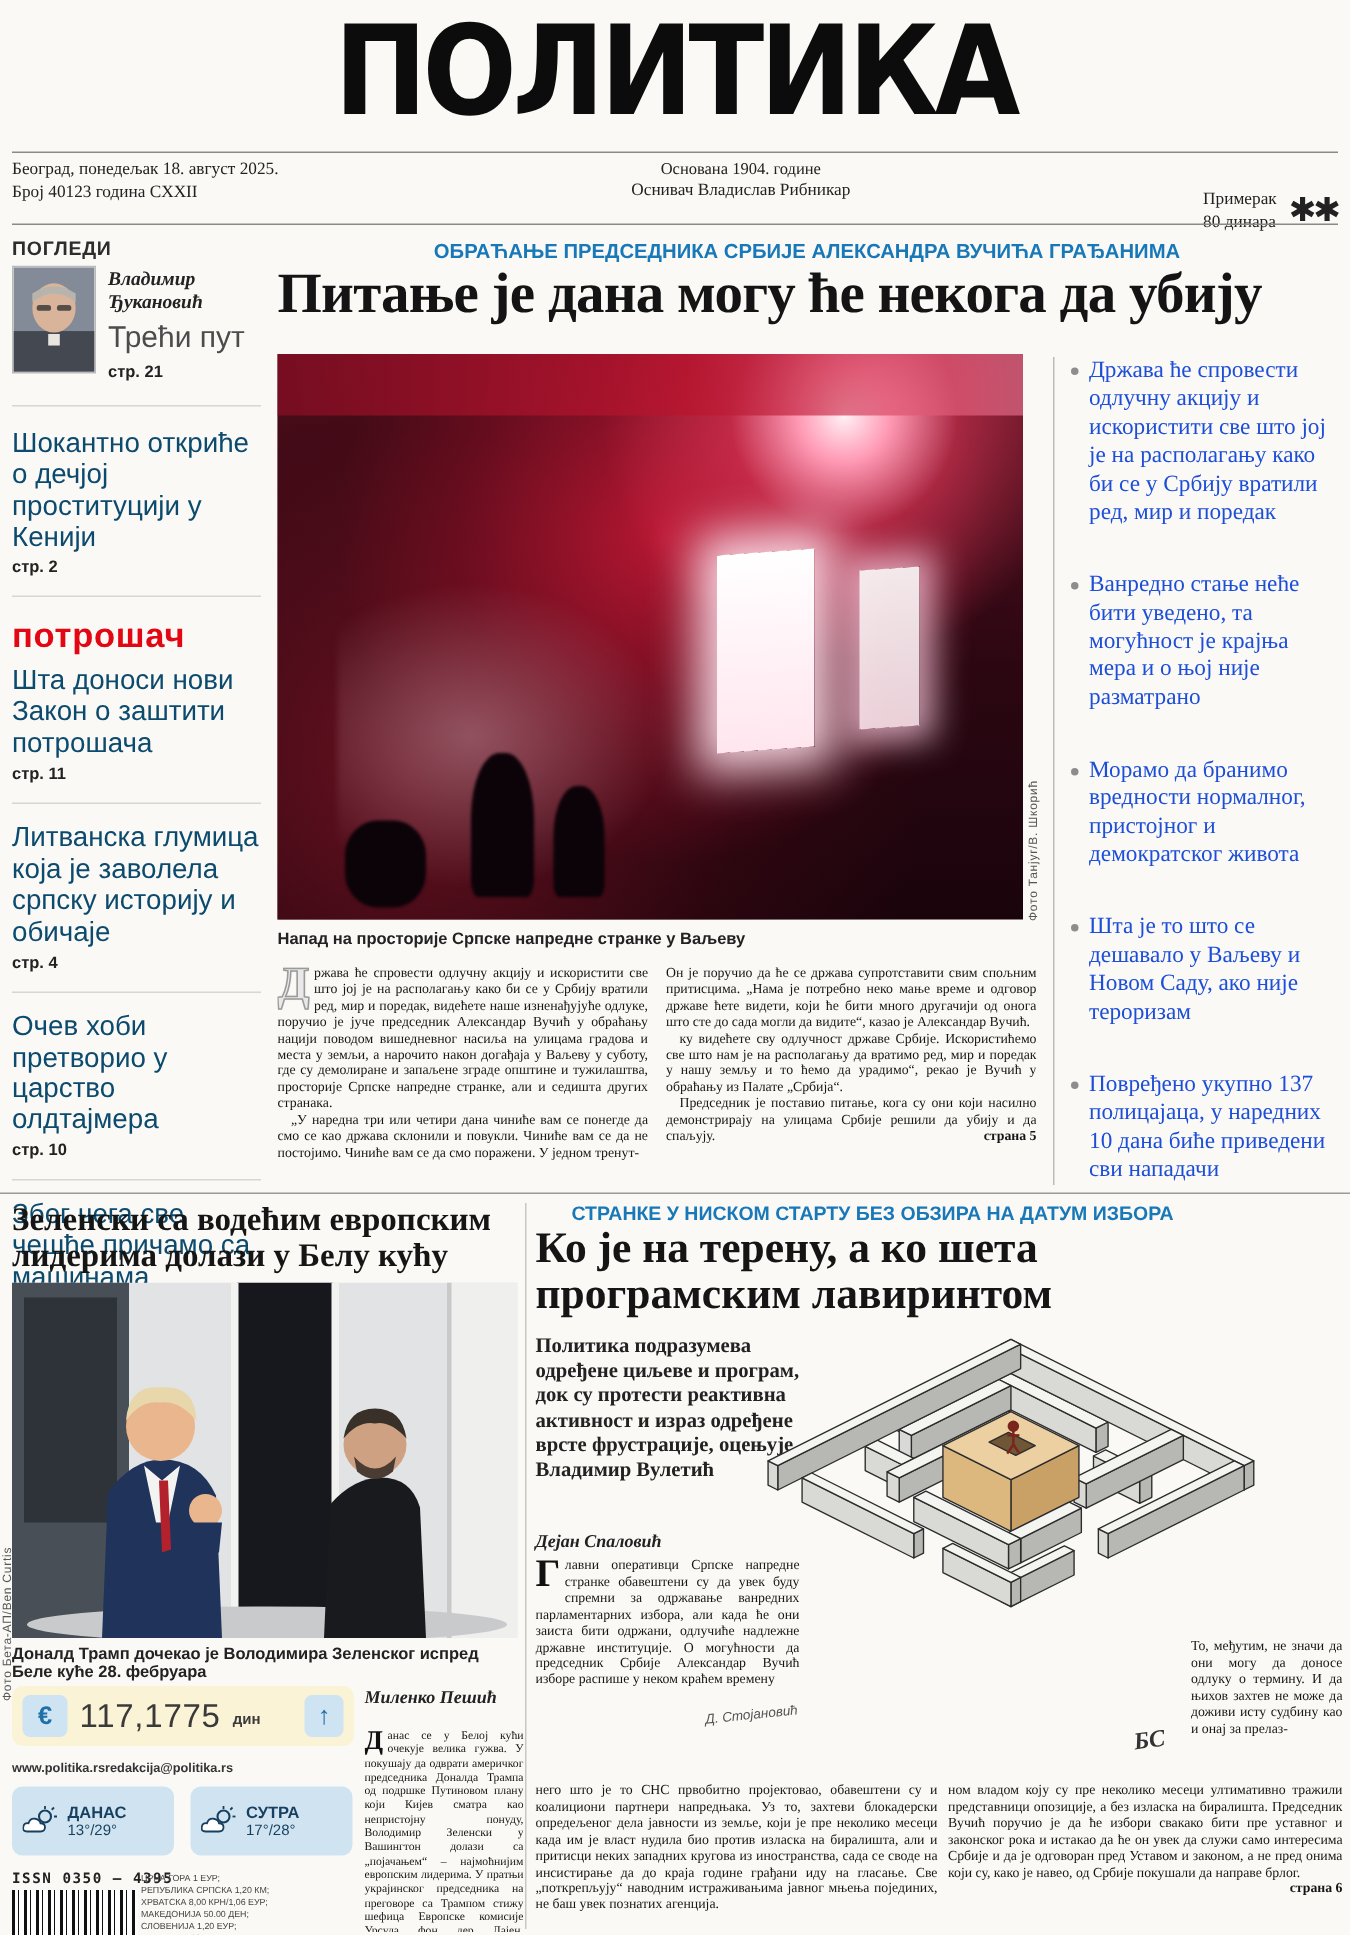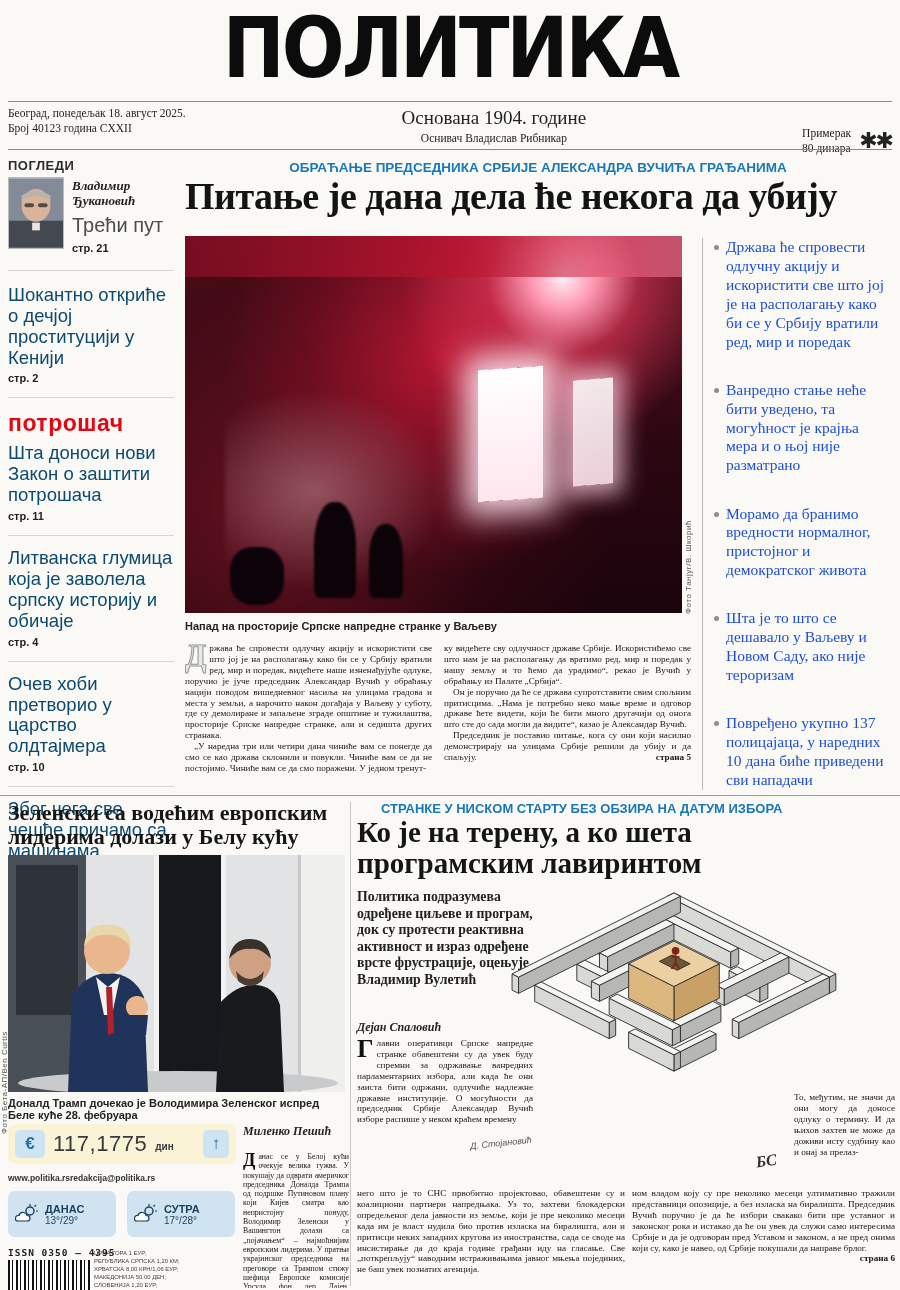--- a/index.html
+++ b/index.html
@@ -13,21 +13,21 @@
   .masthead { position:absolute; top:0; left:0; width:100%; text-align:center;
     font-family:"DejaVu Sans", sans-serif; font-weight:bold; font-size:74px;
     letter-spacing:-3px; transform:scaleY(1.12); transform-origin:top;
     color:#0c0c0c; }
   .rule { position:absolute; left:8px; right:8px; border-top:1px solid #8a8a8a; }
   .rule.r1 { top:101px; } .rule.r2 { top:149px; }
   .dateline { position:absolute; top:106px; left:8px; right:8px; display:flex;
     justify-content:space-between; align-items:flex-start;
     font-size:11.5px; line-height:1.3; color:#222; }
   .dl-center { text-align:center; }
-  .dl-center .big { font-size:19px; }
+  .dl-center .big { font-size:11px; }
   .dl-right { display:flex; gap:8px; align-items:center; text-align:left;margin-top:20px; }
   .stars { font-family:"DejaVu Sans", sans-serif; font-size:22px; font-weight:bold; letter-spacing:-2px; }
   
   .sidebar { position:absolute; left:8px; top:158px; width:166px;
     font-family:"Liberation Sans", sans-serif; }
   .sec-label { font-weight:bold; font-size:13px; letter-spacing:.5px; color:#2d2d2d; }
   .opinion { margin-top:4px; overflow:hidden; }
   .op-photo { float:left; width:56px; height:72px; margin-right:8px; border:1px solid #bbb; }
   .op-author { font-family:"Liberation Serif", serif; font-style:italic; font-weight:bold;
     font-size:13px; line-height:1.15; color:#222; padding-top:2px;}
@@ -205,42 +205,42 @@
       <div class="sb-title">Због чега све чешће причамо са машинама</div>
       <div class="sb-page">стр. 7</div>
     </div>
     <div class="sb-item">
       <div class="sb-title">Музика где срце и душа не чине разлику</div>
       <div class="sb-page">стр. 12</div>
     </div>
   </div>
 
   <div class="kicker kicker1">ОБРАЋАЊЕ ПРЕДСЕДНИКА СРБИЈЕ АЛЕКСАНДРА ВУЧИЋА ГРАЂАНИМА</div>
-  <h1 class="headline1">Питање је дана дела ће некога да убију</h1>
+  <h1 class="headline1">Питање је дана могу ће некога да убију</h1>
 
   <div class="photo1">
     <div class="ph1-strip"></div>
     <div class="smoke"></div>
     <div class="door door1"></div>
     <div class="door door2"></div>
     <div class="fig fig1"></div>
     <div class="fig fig2"></div>
     <div class="fig fig3"></div>
   </div>
   <div class="vcredit credit1">Фото Танјуг/В. Шкорић</div>
   <div class="caption caption1">Напад на просторије Српске напредне странке у Ваљеву</div>
 
   <div class="article article1">
     <div class="a1col">
       <p><span class="dropcap-ghost">Д</span><span>ржава ће спровести одлучну акцију и искористити све што јој је на располагању како би се у Србију вратили ред, мир и поредак, видећете наше изненађујуће одлуке, поручио је јуче председник Александар Вучић у обраћању нацији поводом вишедневног насиља на улицама градова и места у земљи, а нарочито након догађаја у Ваљеву у суботу, где су демолиране и запаљене зграде општине и тужилаштва, просторије Српске напредне странке, али и седишта других странака.</span></p>
       <p>„У наредна три или четири дана чиниће вам се понегде да смо се као држава склонили и повукли. Чиниће вам се да не постојимо. Чиниће вам се да смо поражени. У једном тренут-</p>
     </div>
     <div class="a1col">
+      <p>Он је поручио да ће се држава супротставити свим спољним притисцима. „Нама је потребно неко мање време и одговор државе ћете видети, који ће бити много другачији од онога што сте до сада могли да видите“, казао је Александар Вучић.</p>
       <p>ку видећете сву одлучност државе Србије. Искористићемо све што нам је на располагању да вратимо ред, мир и поредак у нашу земљу и то ћемо да урадимо“, рекао је Вучић у обраћању из Палате „Србија“.</p>
-      <p>Он је поручио да ће се држава супротставити свим спољним притисцима. „Нама је потребно неко мање време и одговор државе ћете видети, који ће бити много другачији од онога што сте до сада могли да видите“, казао је Александар Вучић.</p>
       <p><span>Председник је поставио питање, кога су они који насилно демонстрирају на улицама Србије решили да убију и да спаљују.</span><span class="pgref">страна 5</span></p>
     </div>
   </div>
 
   <div class="rail-divider"></div>
   <div class="rail">
     <div class="bullet">
         <span class="bdot"></span>
         <span>Држава ће спровести одлучну акцију и искористити све што јој је на располагању како би се у Србију вратили ред, мир и поредак</span>
       </div>

